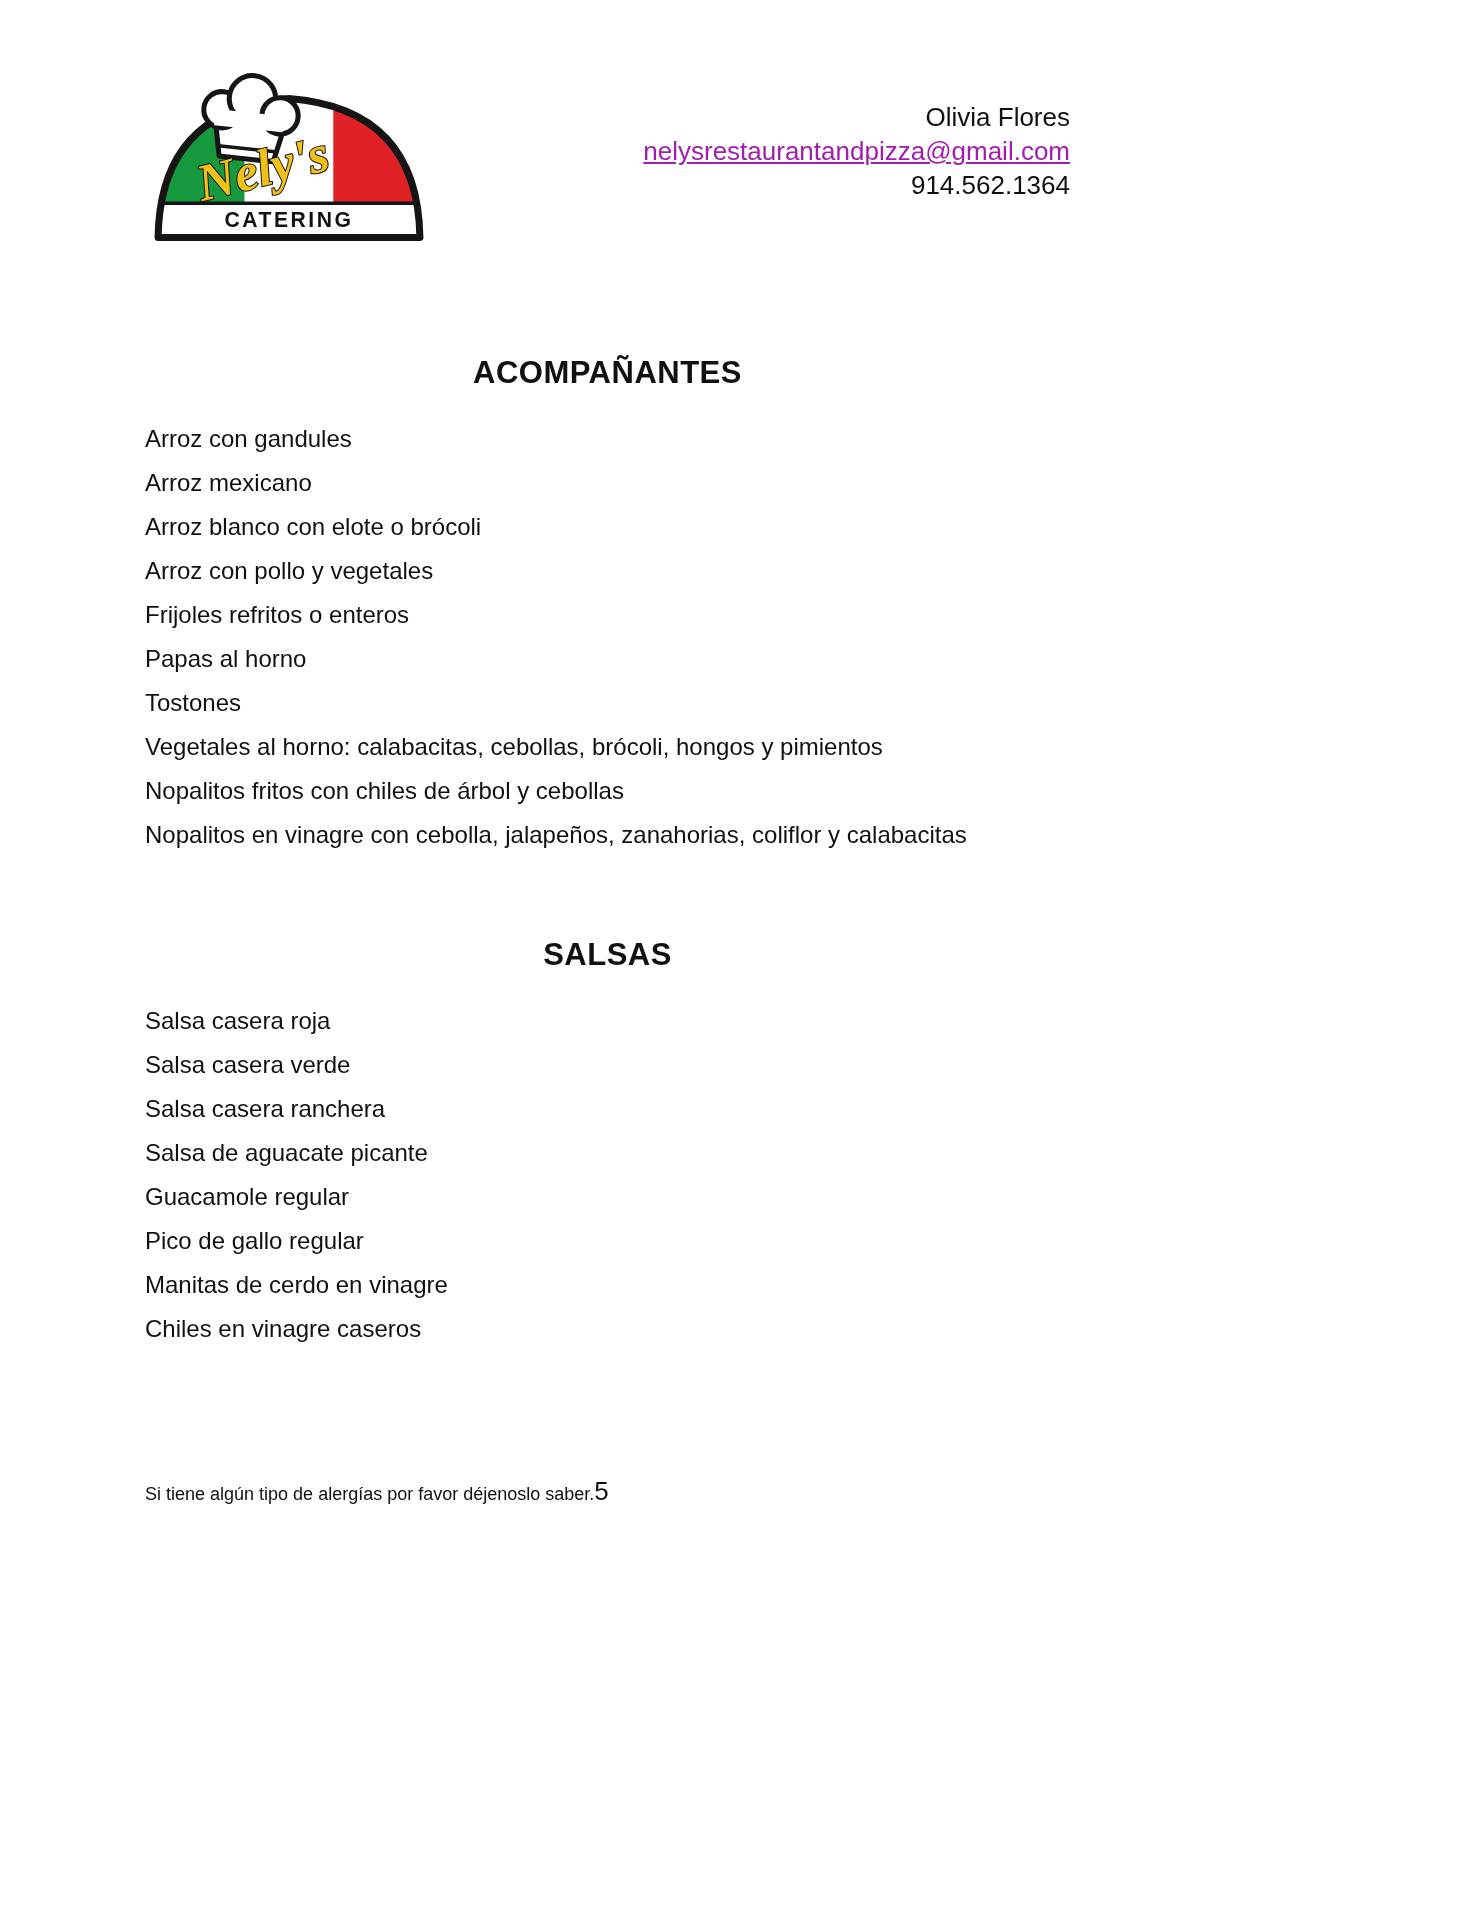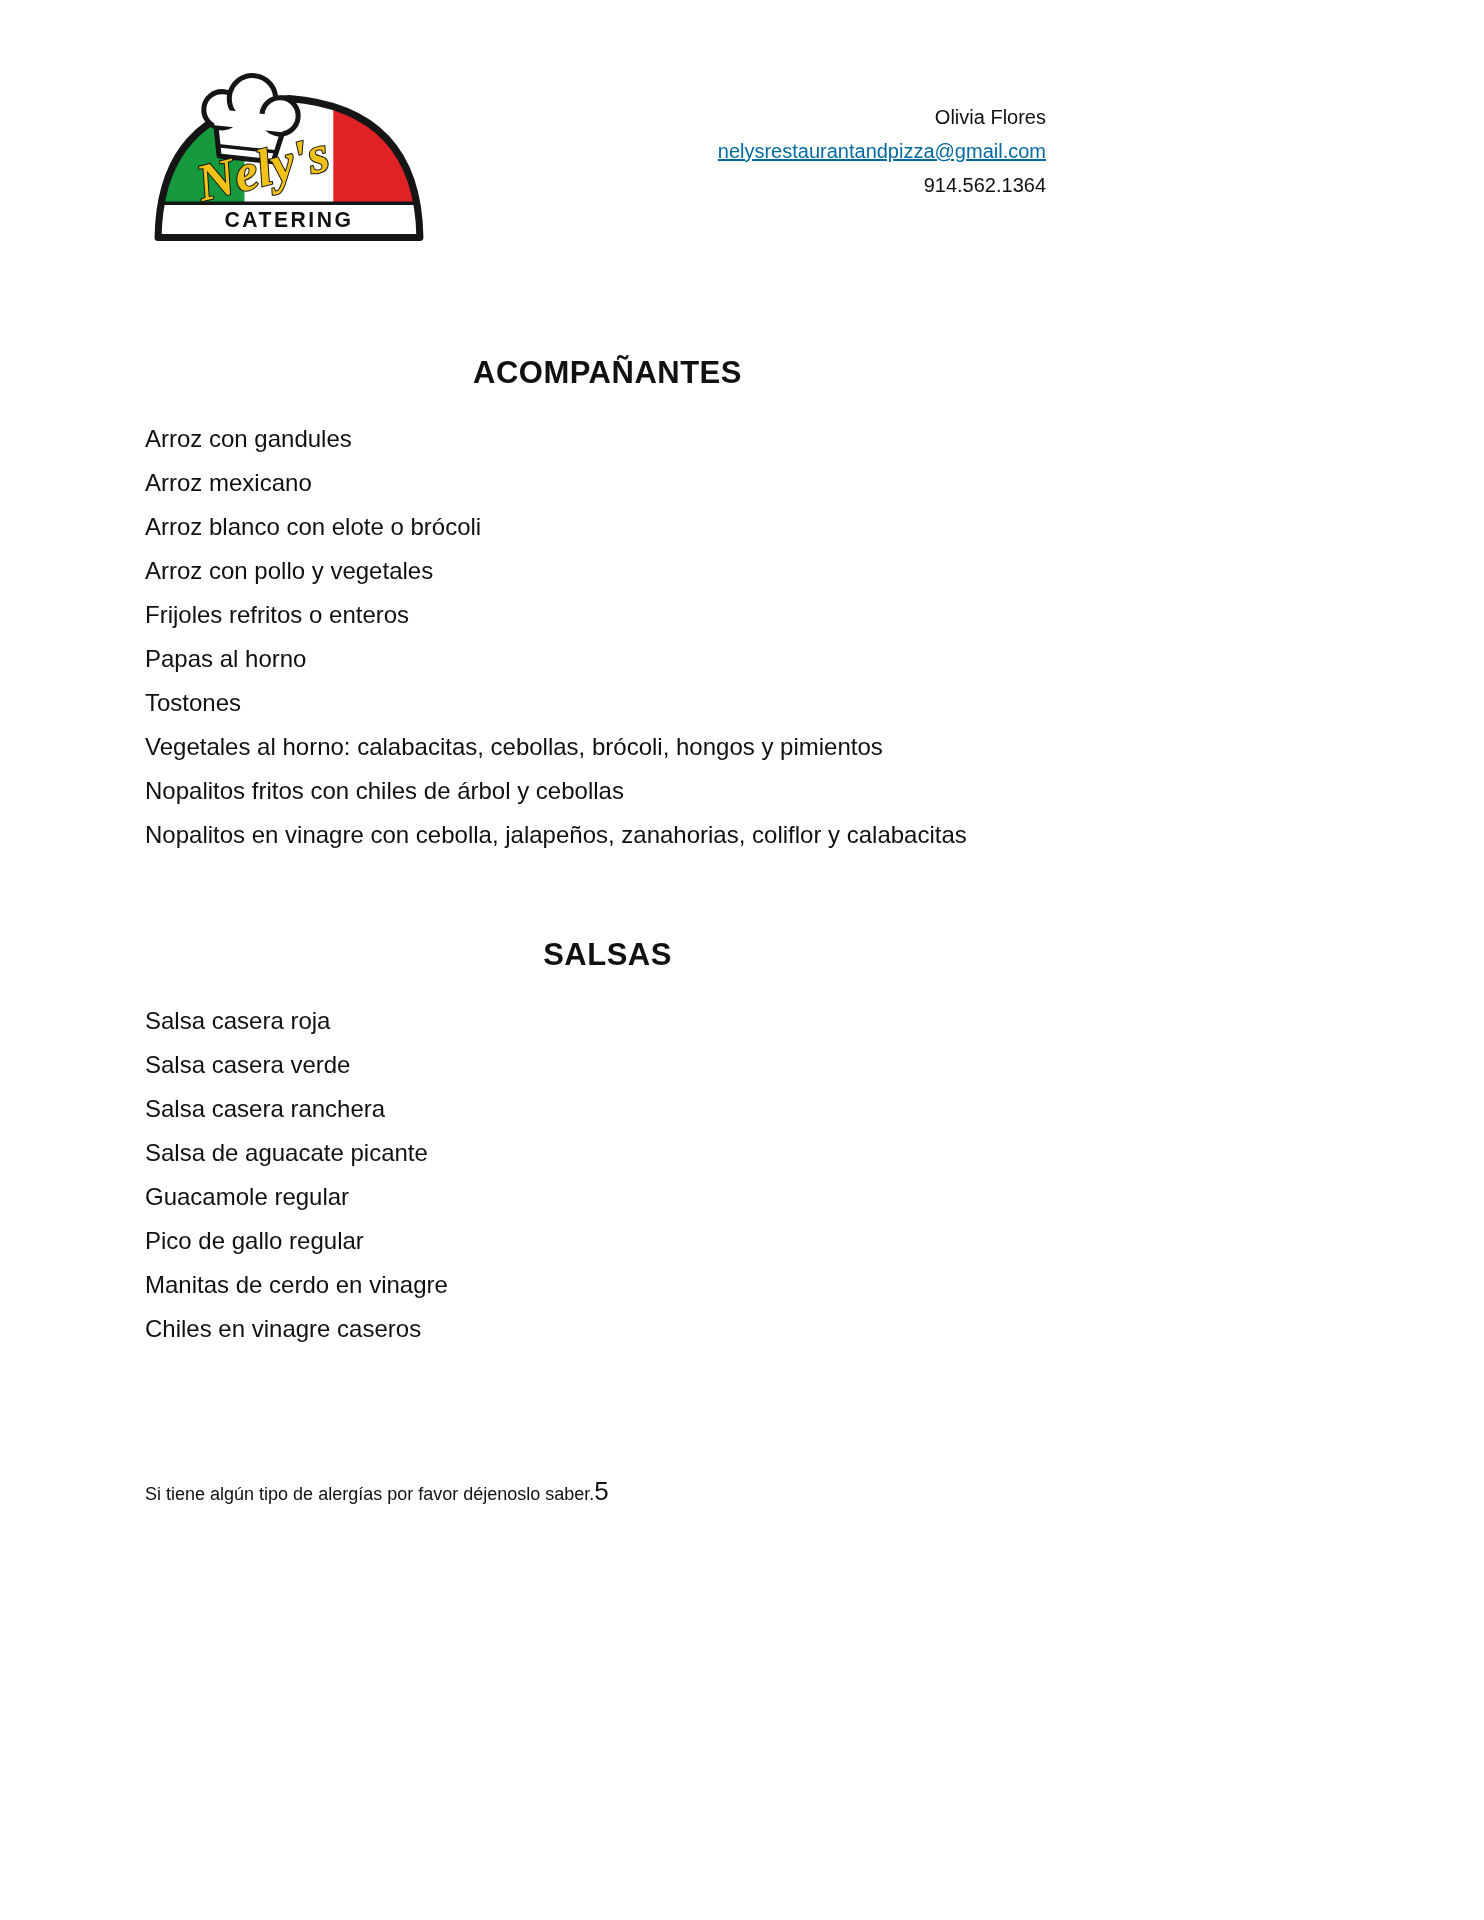--- a/index.html
+++ b/index.html
@@ -16,28 +16,28 @@
   .logo {
     position: absolute;
     left: 148px;
     top: 72px;
     width: 282px;
     height: 186px;
   }
   .contact {
     position: absolute;
     top: 100px;
-    right: 438px;
+    right: 414px;
     text-align: right;
-    font-size: 20px;
+    font-size: 26px;
     line-height: 34px;
     color: #111111;
   }
   .contact a.email {
-    color: #0369a1;
+    color: #a21caf;
     text-decoration: underline;
   }
   .menu-section {
     position: absolute;
     left: 145px;
     width: 925px;
   }
   .menu-section.s1 { top: 356px; }
   .menu-section.s2 { top: 938px; }
   .section-title {

